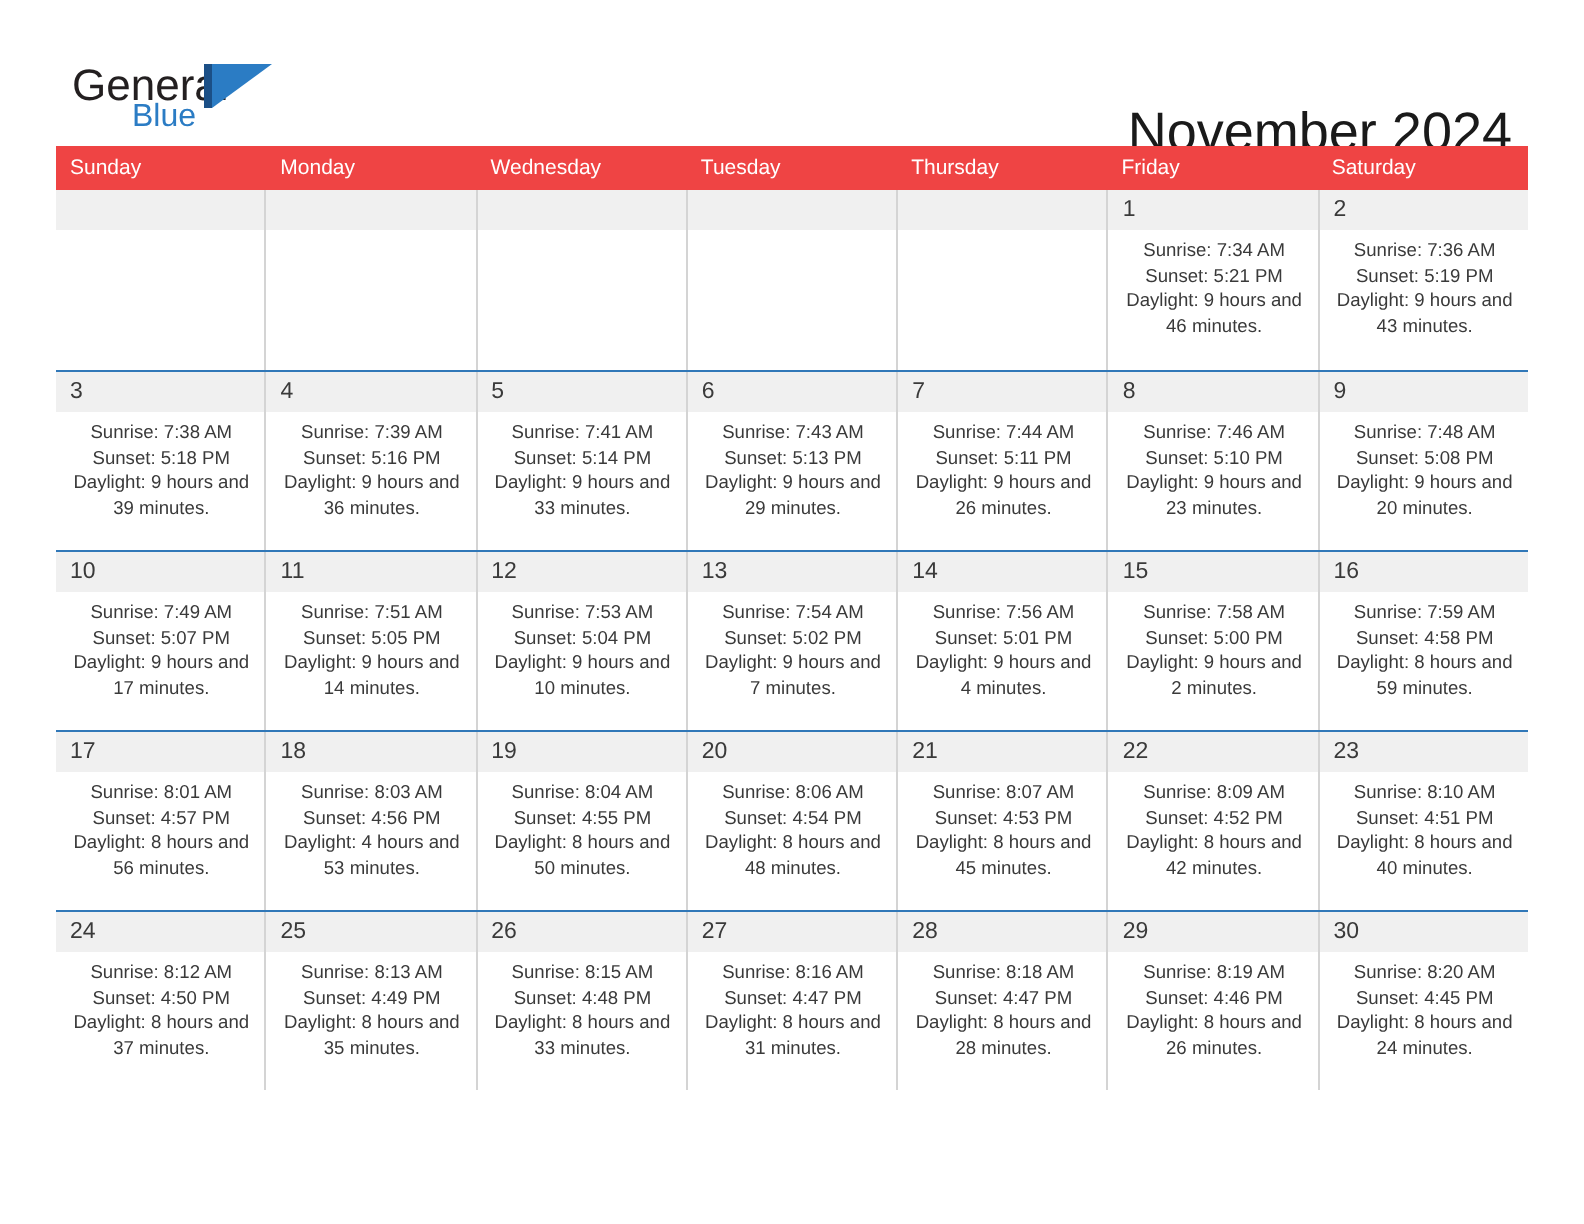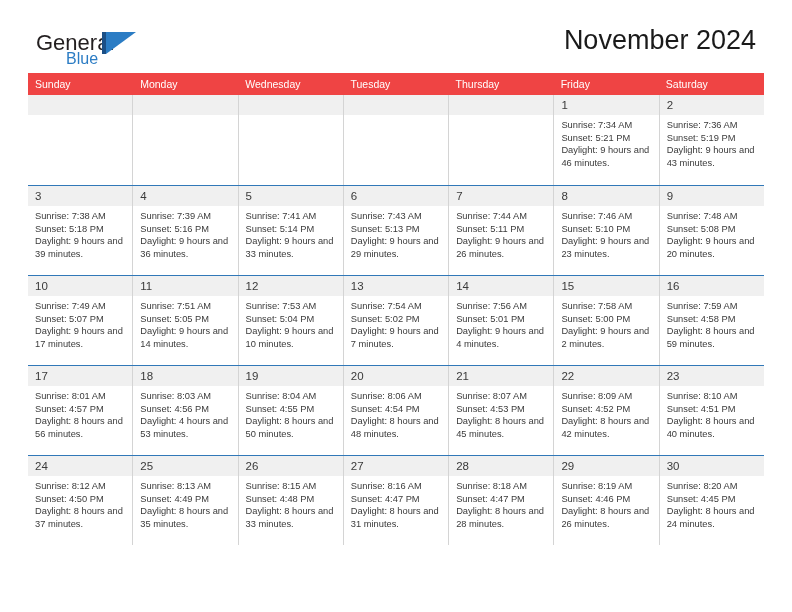--- a/index.html
+++ b/index.html
@@ -82,20 +82,21 @@
     position: absolute;
     right: 8px;
     top: 24px;
     text-align: right;
   }
   .month-title {
     font-size: 27px;
     color: #1a1a1a;
     line-height: 32px;
     white-space: nowrap;
+    margin-top: 26px;
   }
   .location {
     font-size: 13.5px;
     color: #000000;
     line-height: 20px;
     margin-top: 22px;
     white-space: nowrap;
   }
 
   
@@ -151,20 +152,21 @@
   }
   .day-cell.empty .day-number-band {
     color: transparent;
   }
 
   .day-info {
     padding: 4px 6px 0 7px;
     font-size: 9.3px;
     line-height: 12.6px;
     color: #3a3a3a;
+    text-align: center;
   }
   .day-info .line {
     white-space: nowrap;
   }
   .day-info .daylight {
     white-space: normal;
   }
 </style>
 </head>
 <body>

